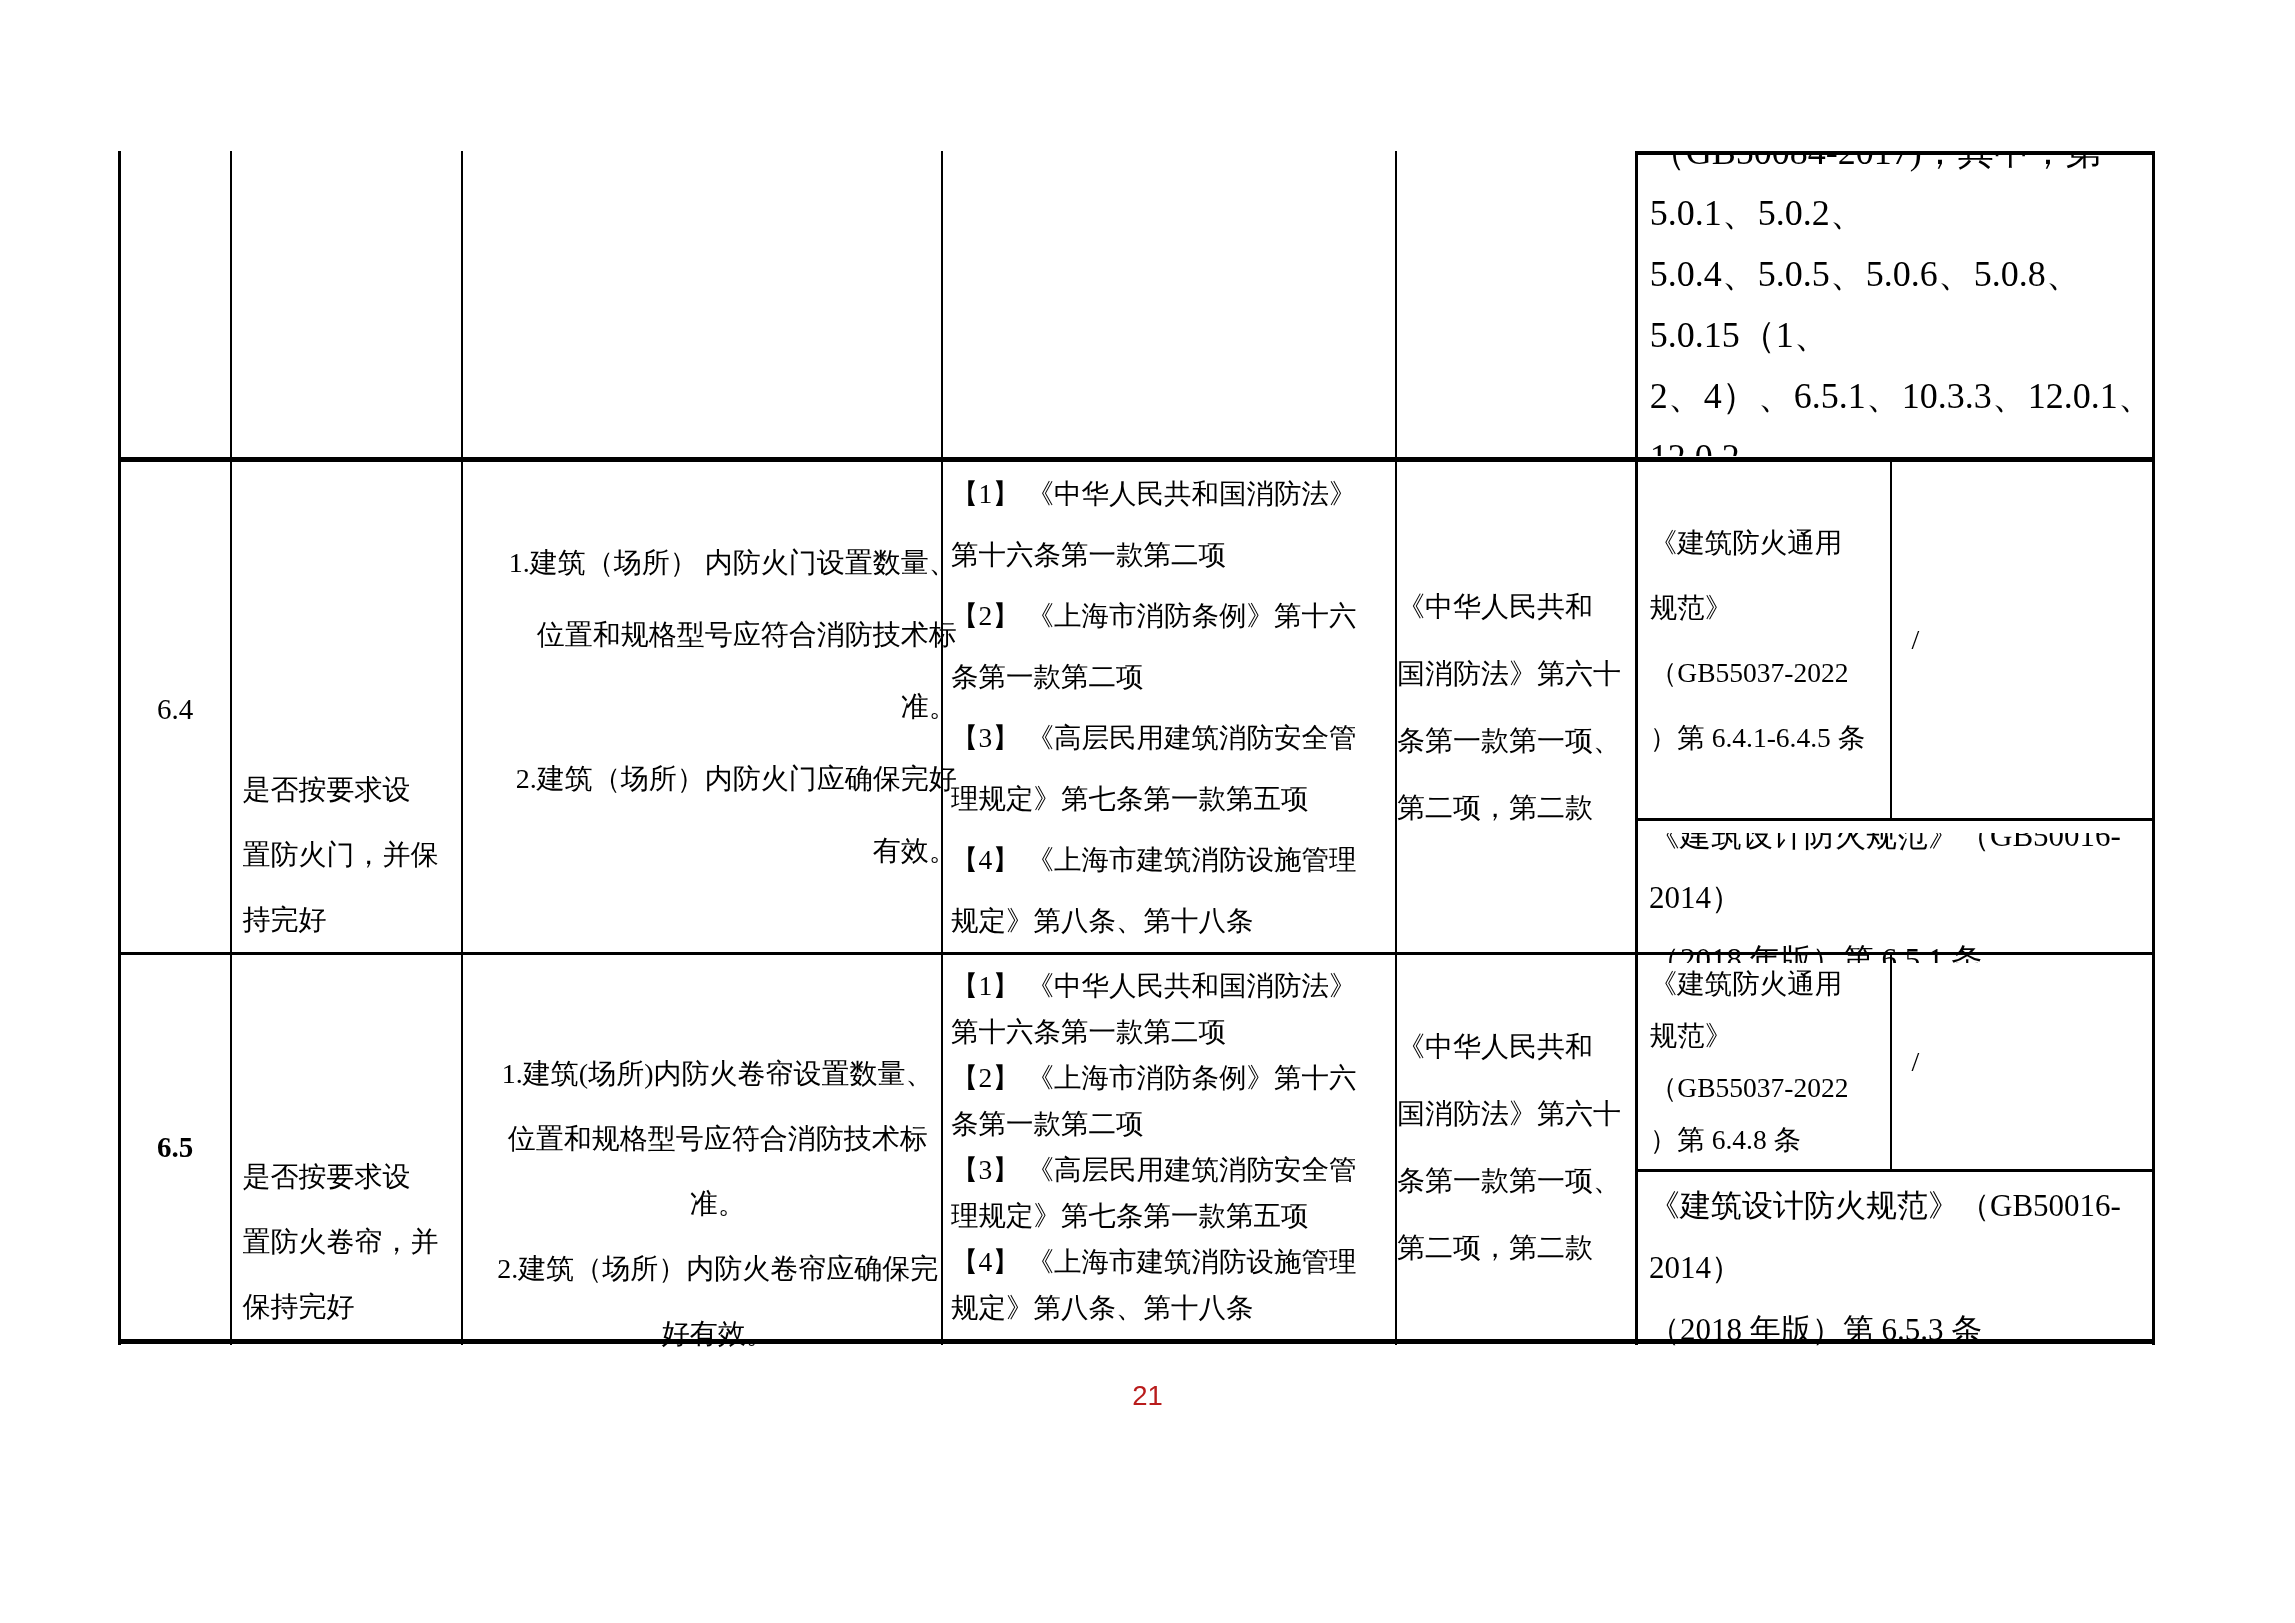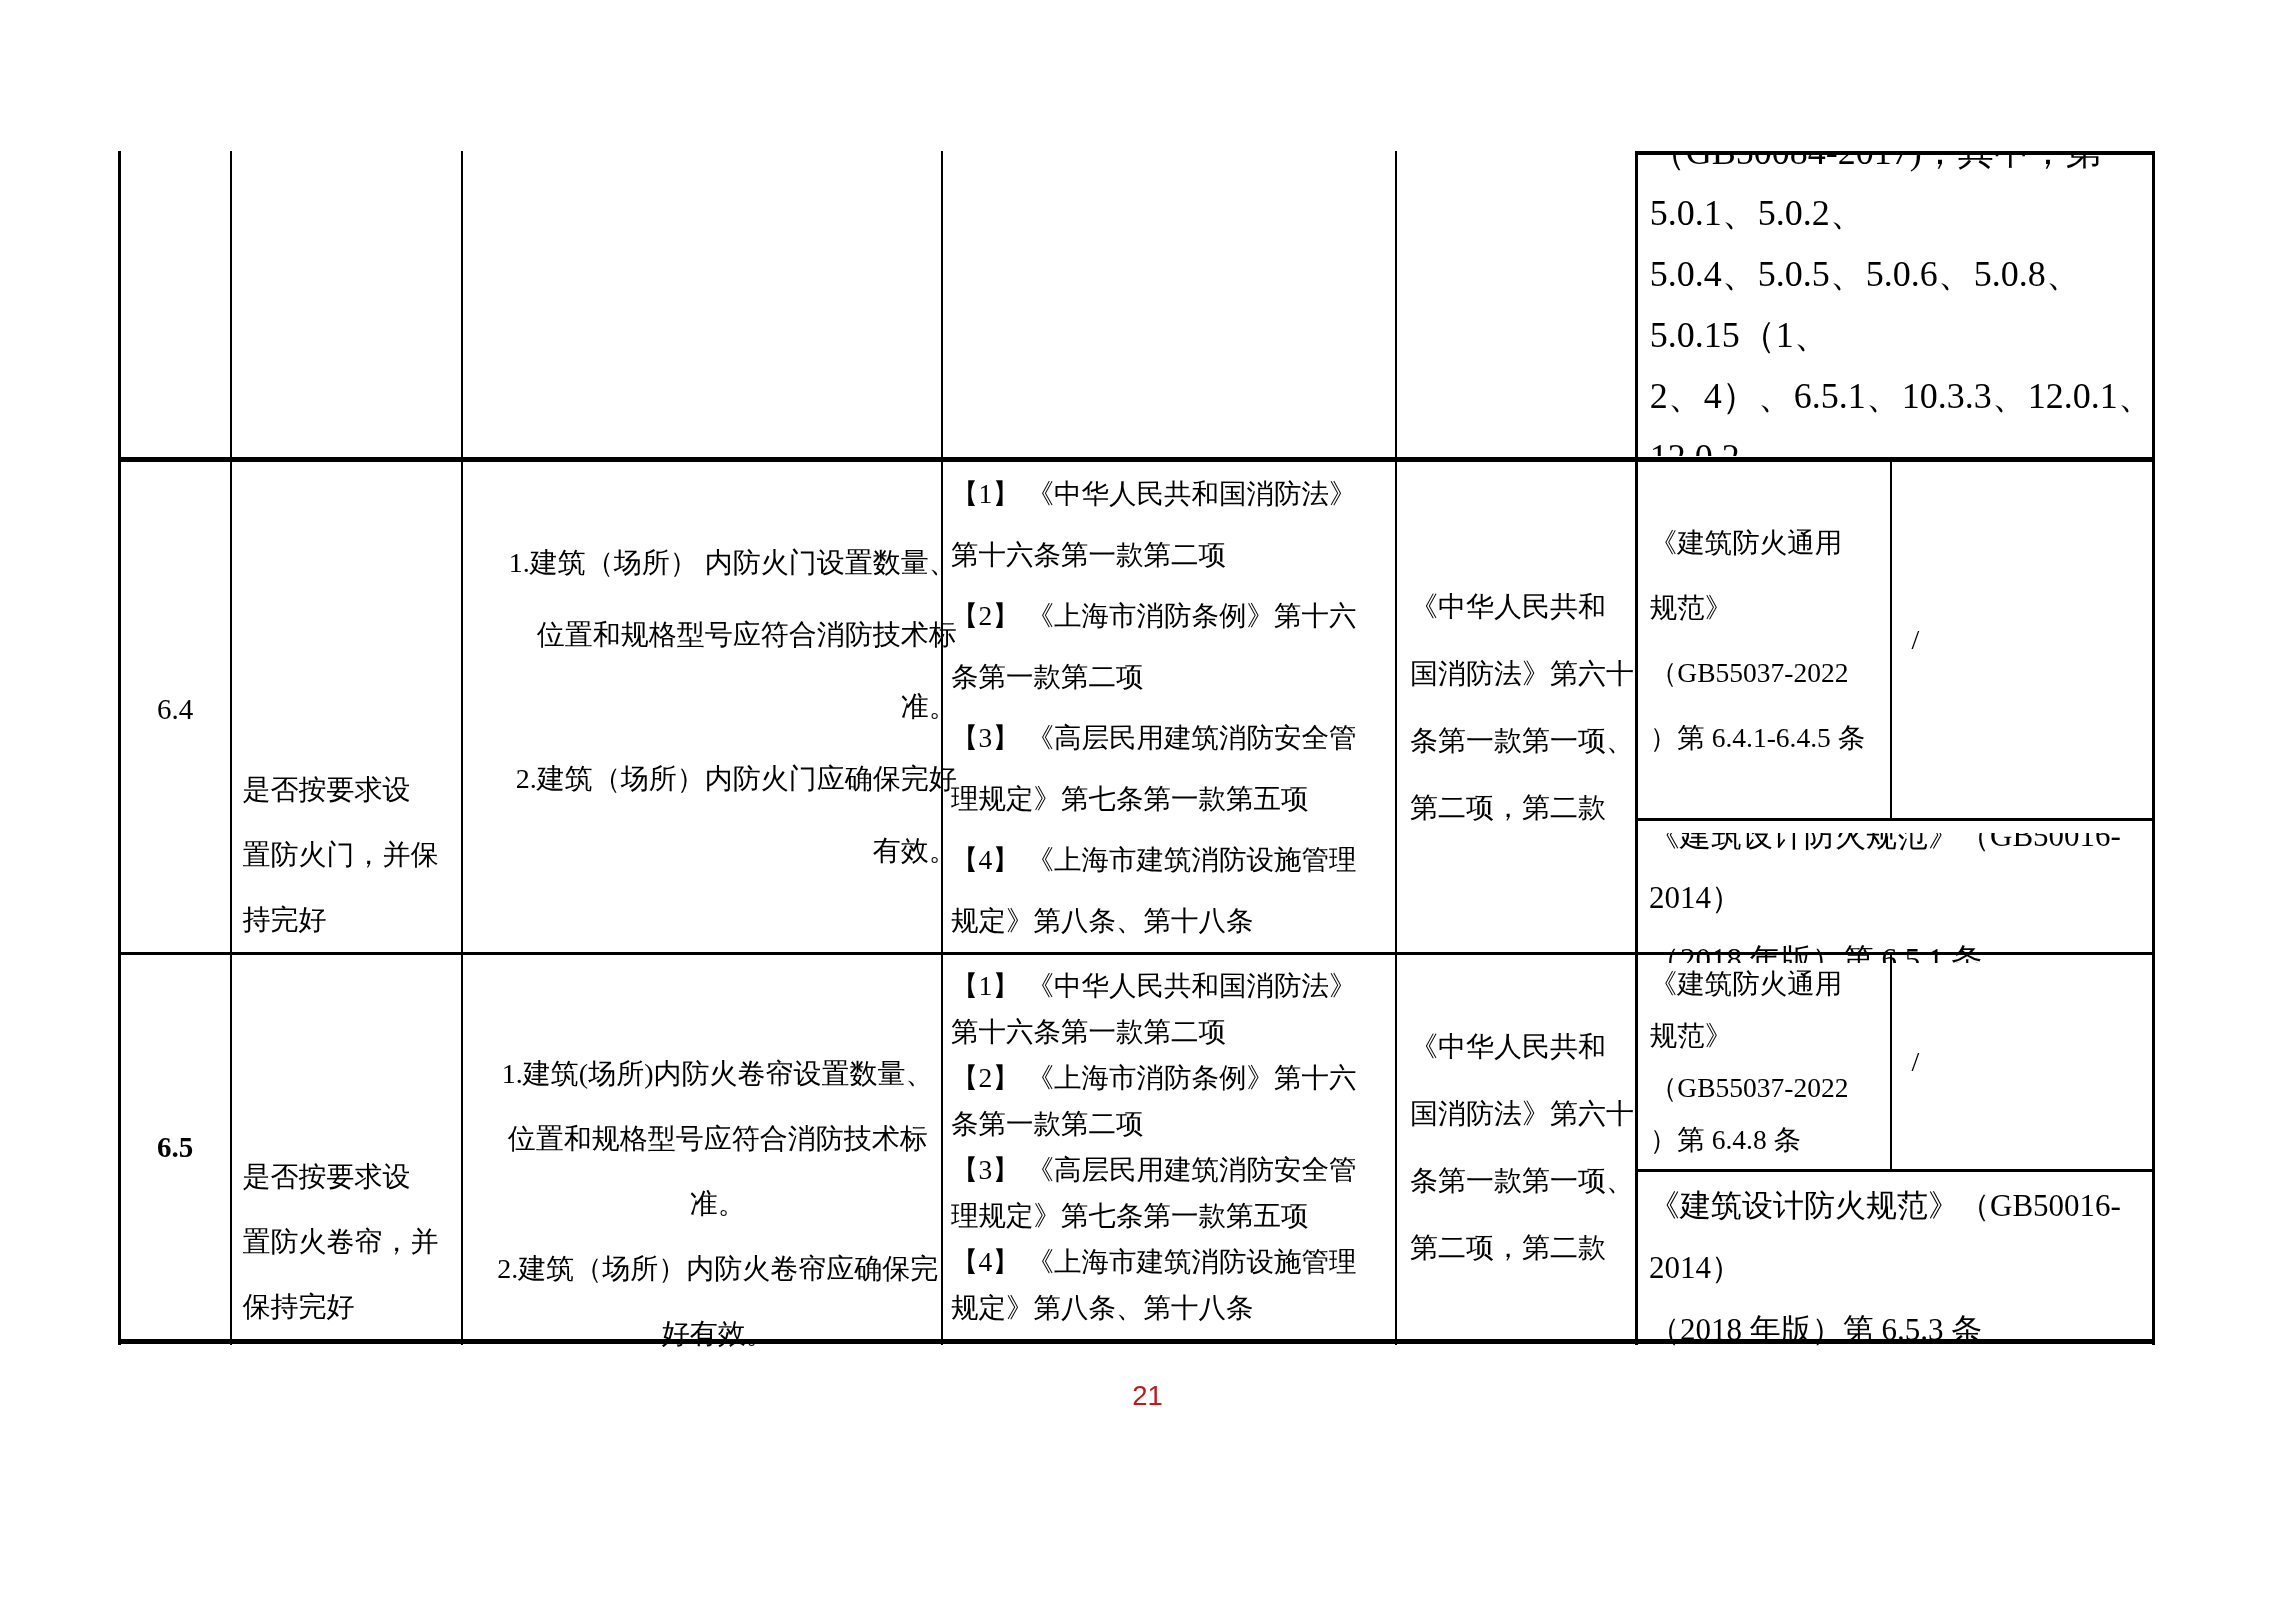--- a/index.html
+++ b/index.html
@@ -21,21 +21,21 @@
     overflow:hidden;
   }
   .cell .txt{white-space:pre-line;display:block;width:100%;}
   .c-center{justify-content:center;text-align:center;}
   .t-seq{font-size:29px;}
   .t-item{font-size:28px;line-height:65px;padding-left:10.5px;align-items:flex-end;}
   .t-standard64{font-size:28px;line-height:72px;padding-left:15.7px;padding-right:2.6px;text-align:right;}
   .t-standard65{font-size:28px;line-height:65px;padding-left:15.7px;padding-right:2.6px;}
   .t-basis64{font-size:27.5px;line-height:61px;padding-left:7.9px;padding-right:1.3px;}
   .t-basis65{font-size:27.5px;line-height:46px;padding-left:7.9px;padding-right:1.3px;}
-  .t-penalty{font-size:28px;line-height:67px;padding-left:13px;align-items:center;}
+  .t-penalty{font-size:28px;line-height:67px;align-items:center;}
   .t-refgen64{font-size:27.5px;line-height:65px;padding-left:11.8px;}
   .t-refgen65{font-size:27.5px;line-height:52px;padding-left:11.8px;}
   .t-refdesign{font-size:31px;line-height:62px;padding-left:11px;padding-right:1.3px;margin-top:12px;}
   .t-contref{font-size:36px;line-height:61px;padding-left:11.8px;padding-right:1.3px;}
   .t-slash{font-size:28px;padding-left:19.6px;}
   .page-num{
     position:absolute;left:0;top:1380px;width:100%;
     text-align:center;
     font-family:"Liberation Sans","DejaVu Sans",sans-serif;
     font-size:27.5px;color:#b91c1c;

